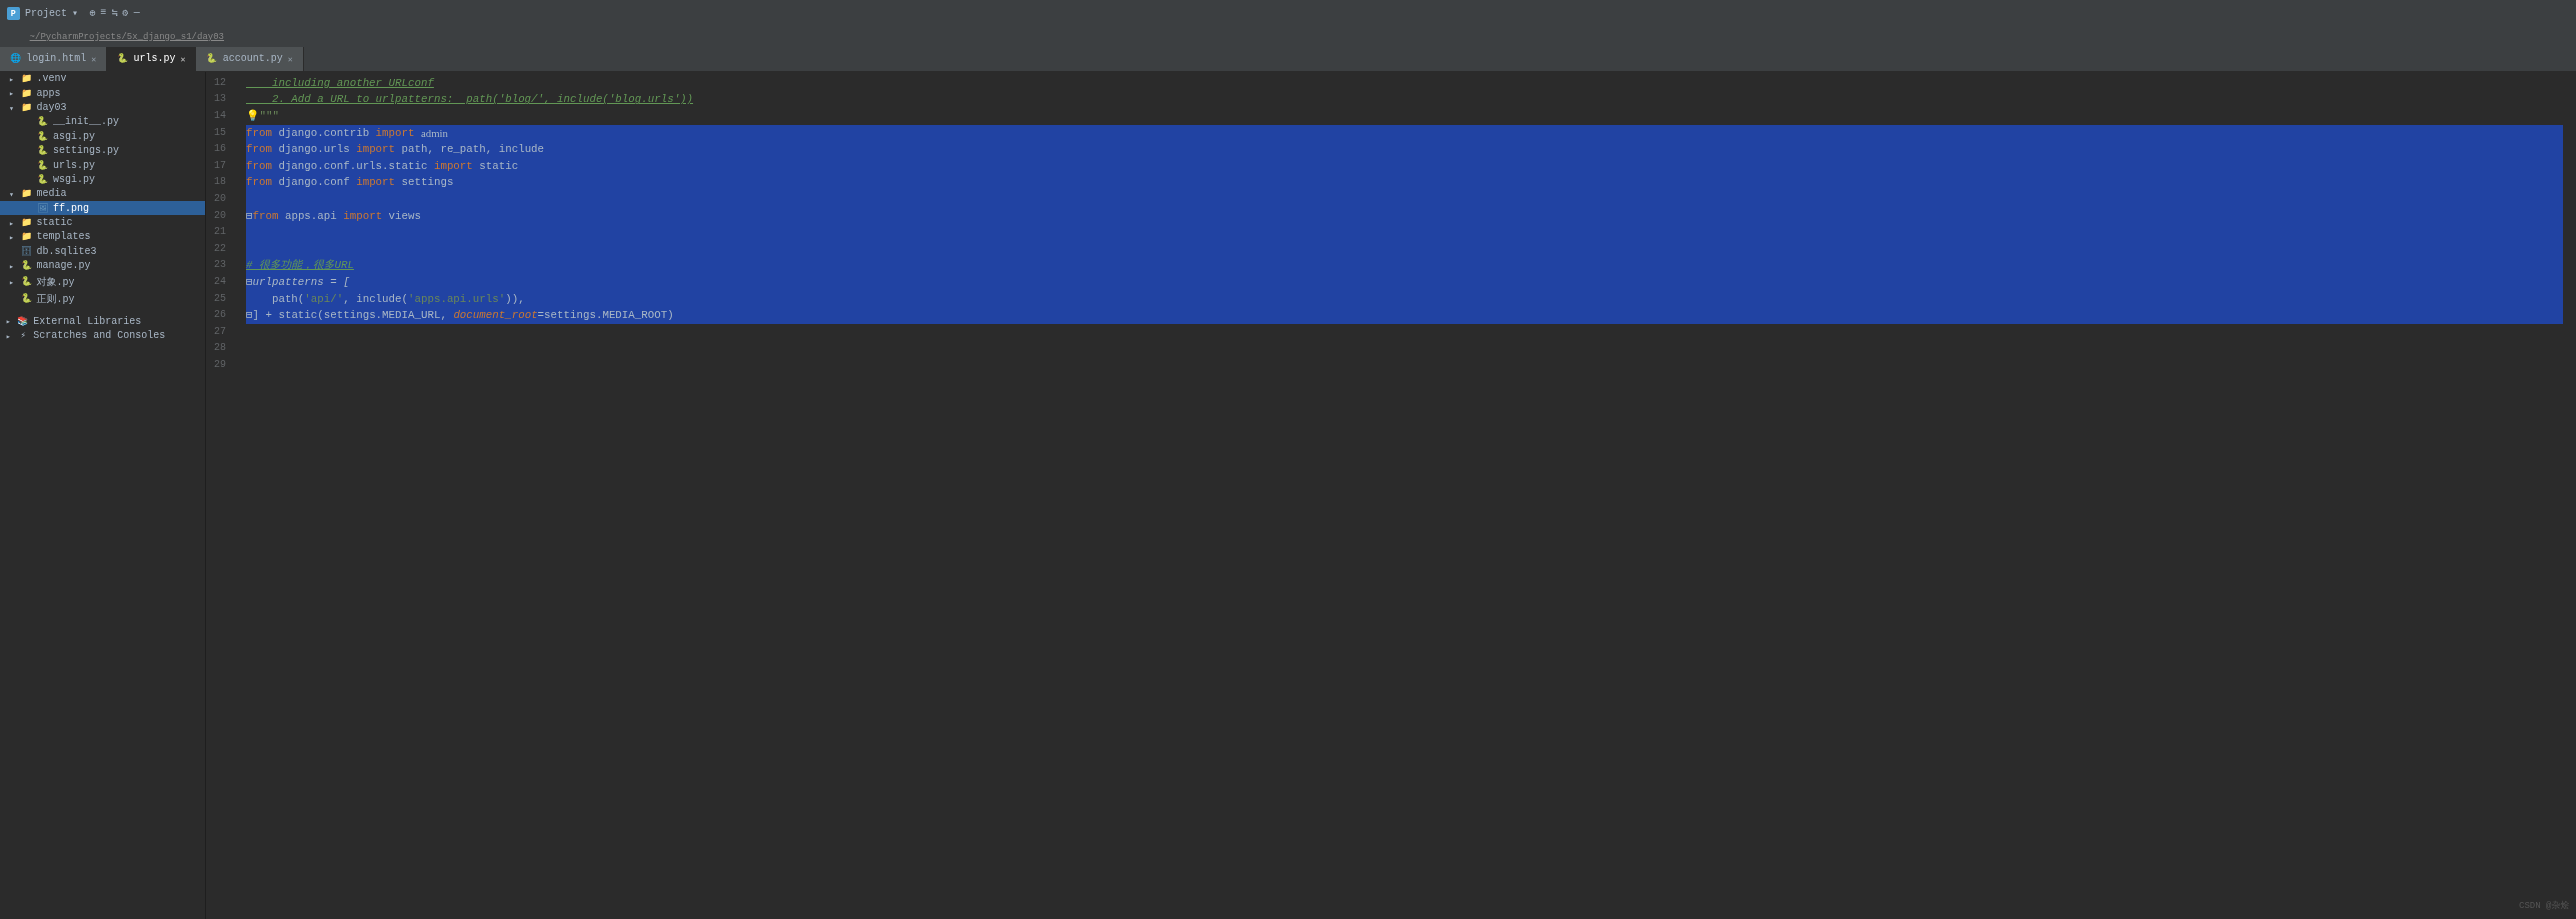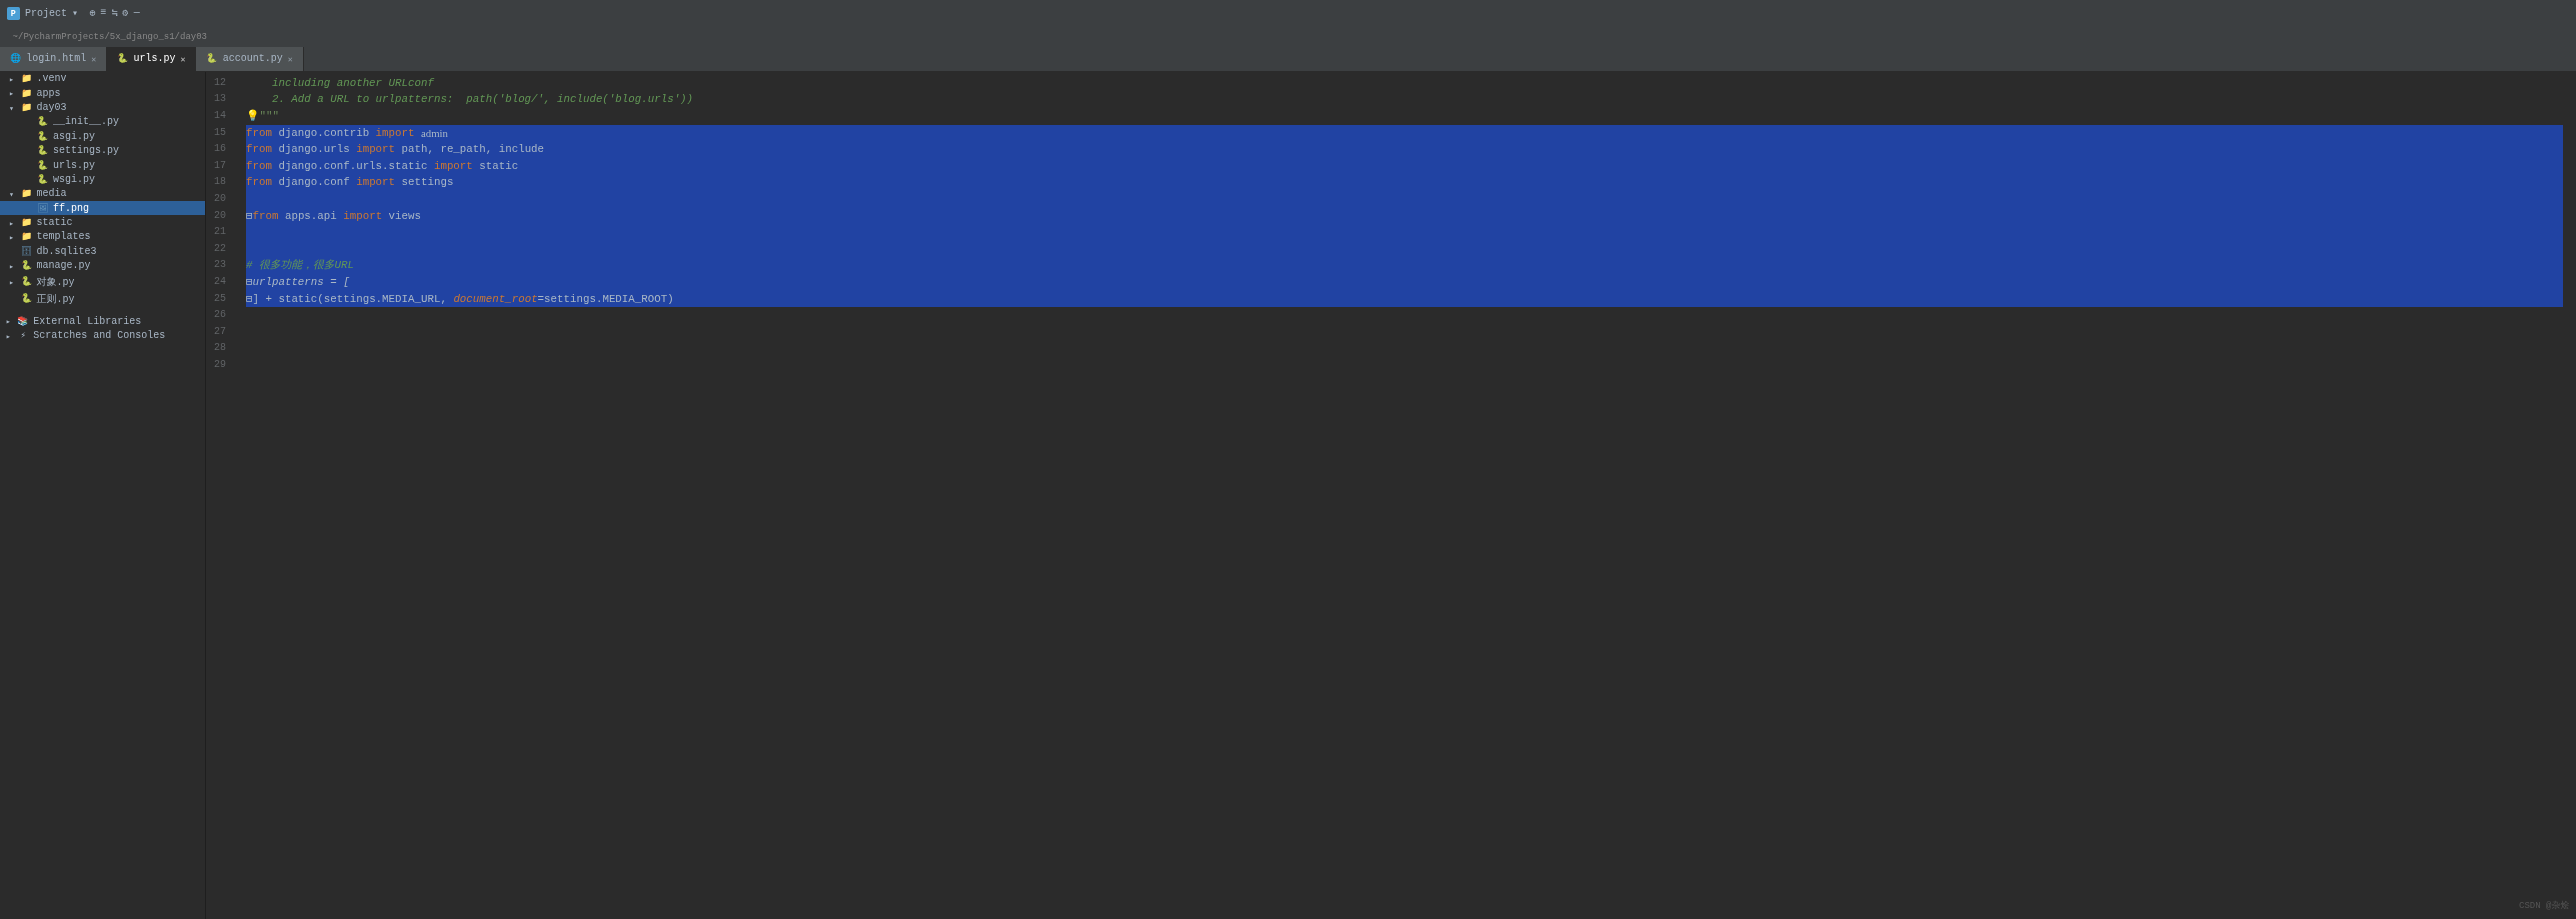--- a/index.html
+++ b/index.html
@@ -176,21 +176,21 @@
       position: relative;
     }
     .code-line.selected-line {
       background: #2143a3;
     }
 
     
     .kw { color: #cc7832; } 
     .kw2 { color: #cc7832; } 
     .str { color: #6a8759; } 
-    .cm { color: #629755; font-style: italic; } 
+    .cm { color: #629755; font-style: italic; text-decoration: underline; } 
     .param { color: #cc7832; font-style: italic; }
 
     
     .watermark {
       position: fixed;
       bottom: 6.6px;
       right: 6.6px;
       color: #555;
       font-size: 9px;
     }
@@ -207,21 +207,21 @@
       <span style="cursor:pointer;">⊕</span>
       <span style="cursor:pointer;">≡</span>
       <span style="cursor:pointer;">≒</span>
       <span style="cursor:pointer;">⚙</span>
       <span style="cursor:pointer;">—</span>
     </span>
   </div>
 </div>
 
 <div style="display:flex; align-items:center; background:#3c3f41; height:20px; padding: 0 6.6px; flex-shrink:0;">
-  <span style="font-size:9px; color:#888; margin-left:6px;">~/PycharmProjects/5x_django_s1/day03</span>
+  <span style="font-size:9px; color:#888; margin-left:23px;text-decoration:underline;">~/PycharmProjects/5x_django_s1/day03</span>
 </div>
 
 <div class="tab-bar">
   <div class="tab">
     <span class="tab-icon">🌐</span>
     <span>login.html</span>
     <span class="tab-close">✕</span>
   </div>
   <div class="tab active">
     <span class="tab-icon" style="color:#6a9153;">🐍</span>
@@ -417,20 +417,23 @@
 
         <div class="code-line selected-line">
           <span class="cm"># 很多功能，很多URL</span>
         </div>
 
         <div class="code-line selected-line">
           <span style="color:#a9b7c6;">⊟</span>
           <span style="color:#a9b7c6;font-style:italic;">urlpatterns = [</span>
         </div>
 
+        <div class="code-line selected-line">
+          <span style="color:#a9b7c6;">&nbsp;&nbsp;&nbsp;&nbsp;path(</span><span class="str">'api/'</span><span style="color:#a9b7c6;">, include(</span><span class="str">'apps.api.urls'</span><span style="color:#a9b7c6;">)),</span>
+        </div>
 
         <div class="code-line selected-line">
           <span style="color:#a9b7c6;">⊟</span>
           <span style="color:#a9b7c6;">] + static(settings.MEDIA_URL, </span><span class="param">document_root</span><span style="color:#a9b7c6;">=settings.MEDIA_ROOT)</span>
         </div>
 
         <div class="code-line">&nbsp;</div>
 
         <div class="code-line">&nbsp;</div>
 

